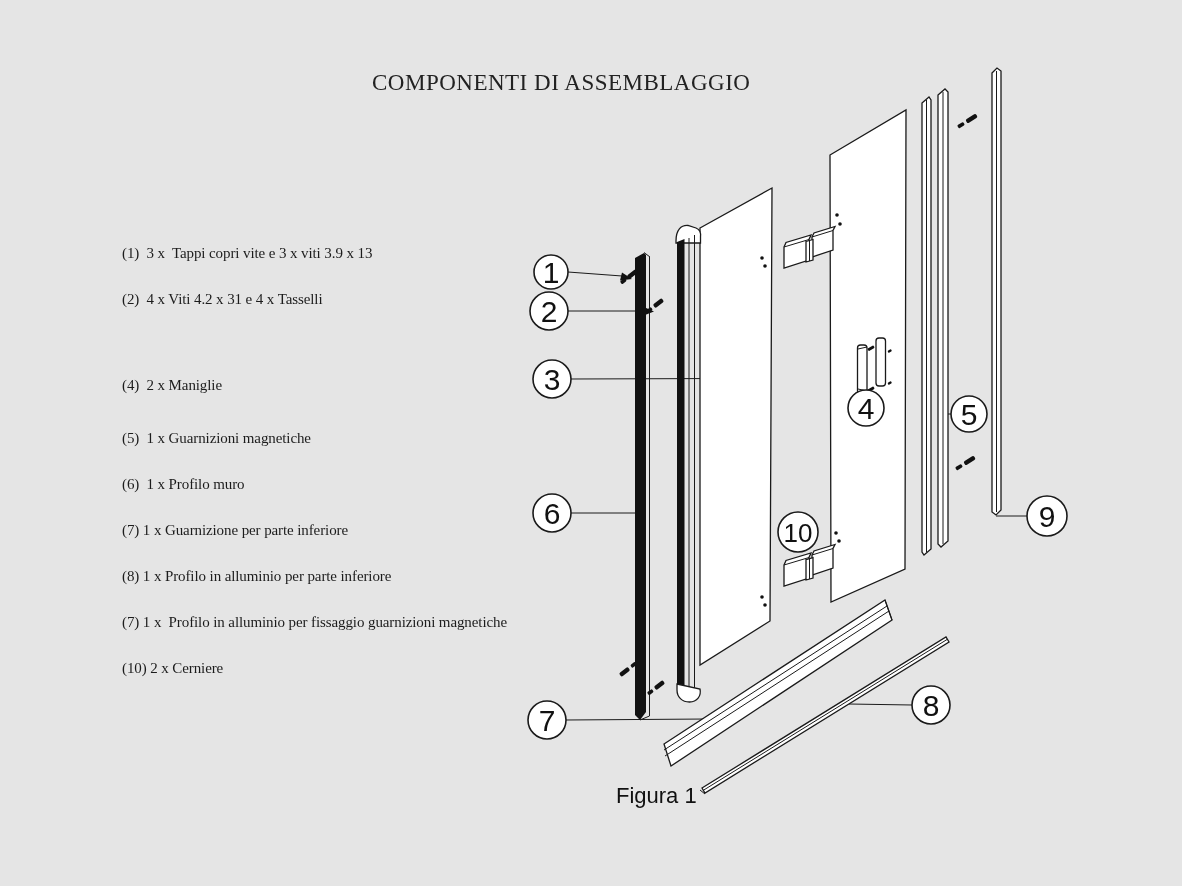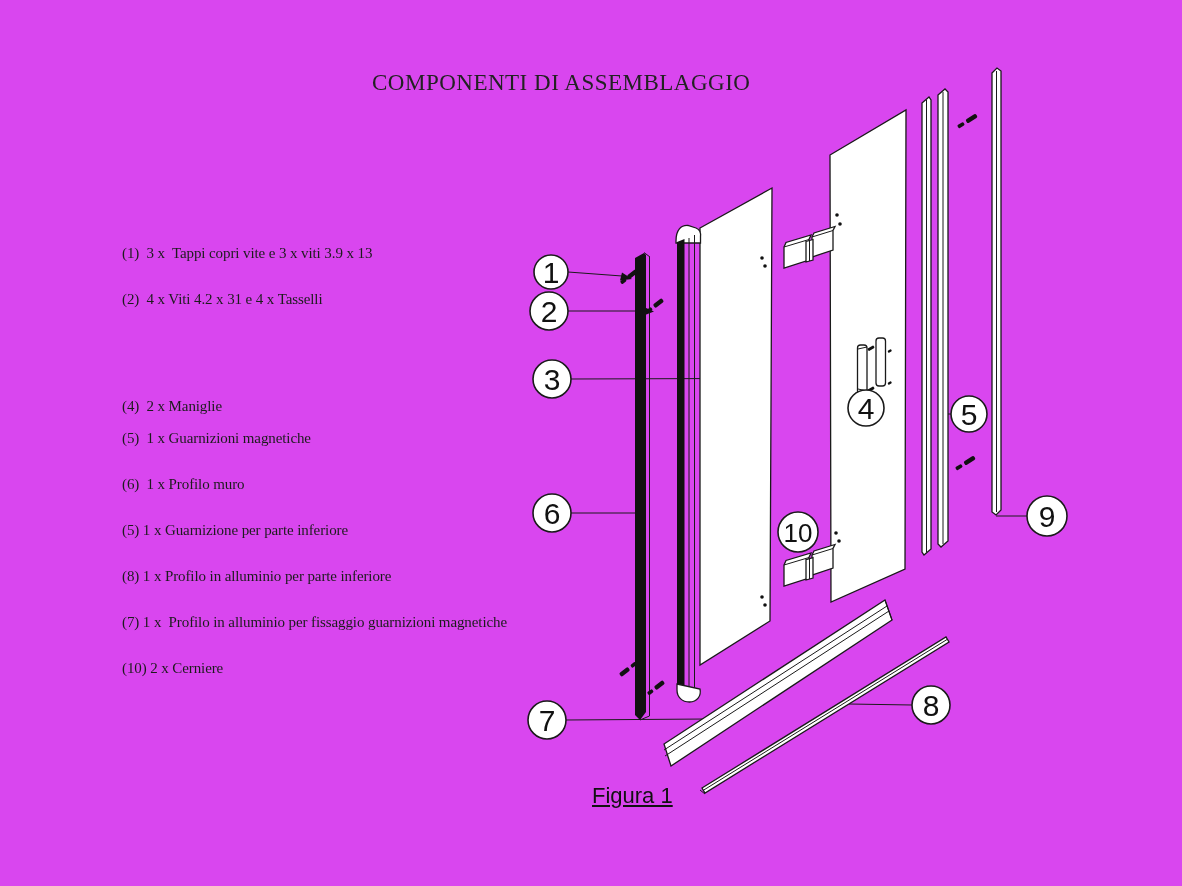--- a/index.html
+++ b/index.html
@@ -1,30 +1,30 @@
 <!DOCTYPE html>
 <html><head>
 <meta charset="utf-8">
 <style>
   html,body{margin:0;padding:0;background:#fff;}
   .page{
-    position:relative;width:1182px;height:886px;background:#d946ef;
+    position:relative;width:1182px;height:886px;background:#e5e5e5;
     font-family:"Liberation Sans",sans-serif;color:#1a1a1a;overflow:hidden;
   }
   .title{
     position:absolute;left:372px;top:70px;
     font-family:"Liberation Serif",serif;font-size:23px;letter-spacing:.5px;
     color:#222;white-space:pre;
   }
   .part-line{
     position:absolute;left:122px;font-size:15px;letter-spacing:-.1px;
     color:#1c1c1c;white-space:pre;font-family:Liberation Serif, serif;
   }
   .fig-caption{
-    position:absolute;left:592px;top:783px;font-size:22px;color:#111;text-decoration:underline;
+    position:absolute;left:616px;top:783px;font-size:22px;color:#111;
   }
   svg{position:absolute;left:0;top:0;}
   .thin{stroke:#1a1a1a;stroke-width:1;fill:none;}
   .wht{fill:#ffffff;stroke:#1a1a1a;stroke-width:1.3;}
   .blk{fill:#111111;stroke:none;}
   .callout-circle{fill:#ffffff;stroke:#1a1a1a;stroke-width:1.6;}
   .callout-num{
     font-family:"Liberation Sans",sans-serif;font-size:30px;fill:#111;
     text-anchor:middle;
   }
@@ -32,24 +32,24 @@
 </style>
 </head>
 <body>
 
 <div class="page">
 
   <div class="title">COMPONENTI DI ASSEMBLAGGIO</div>
 
   <div class="part-line" style="top:245px">(1)  3 x  Tappi copri vite e 3 x viti 3.9 x 13</div>
   <div class="part-line" style="top:291px">(2)  4 x Viti 4.2 x 31 e 4 x Tasselli</div>
-  <div class="part-line" style="top:398px">(4)  2 x Maniglie</div>
+  <div class="part-line" style="top:377px">(4)  2 x Maniglie</div>
   <div class="part-line" style="top:430px">(5)  1 x Guarnizioni magnetiche</div>
   <div class="part-line" style="top:476px">(6)  1 x Profilo muro</div>
-  <div class="part-line" style="top:522px">(5) 1 x Guarnizione per parte inferiore</div>
+  <div class="part-line" style="top:522px">(7) 1 x Guarnizione per parte inferiore</div>
   <div class="part-line" style="top:568px">(8) 1 x Profilo in alluminio per parte inferiore</div>
   <div class="part-line" style="top:614px">(7) 1 x  Profilo in alluminio per fissaggio guarnizioni magnetiche</div>
   <div class="part-line" style="top:660px">(10) 2 x Cerniere</div>
 
   <svg width="1182" height="886" viewBox="0 0 1182 886">
 
     <line class="thin" x1="568" y1="272" x2="622" y2="276"></line>
     <polygon fill="#111" points="622,272.5 632,279 620,280.5"></polygon>
     <line class="thin" x1="567" y1="311" x2="645" y2="311"></line>
     <polygon fill="#111" points="645,307.5 654,311.5 645,315"></polygon>

